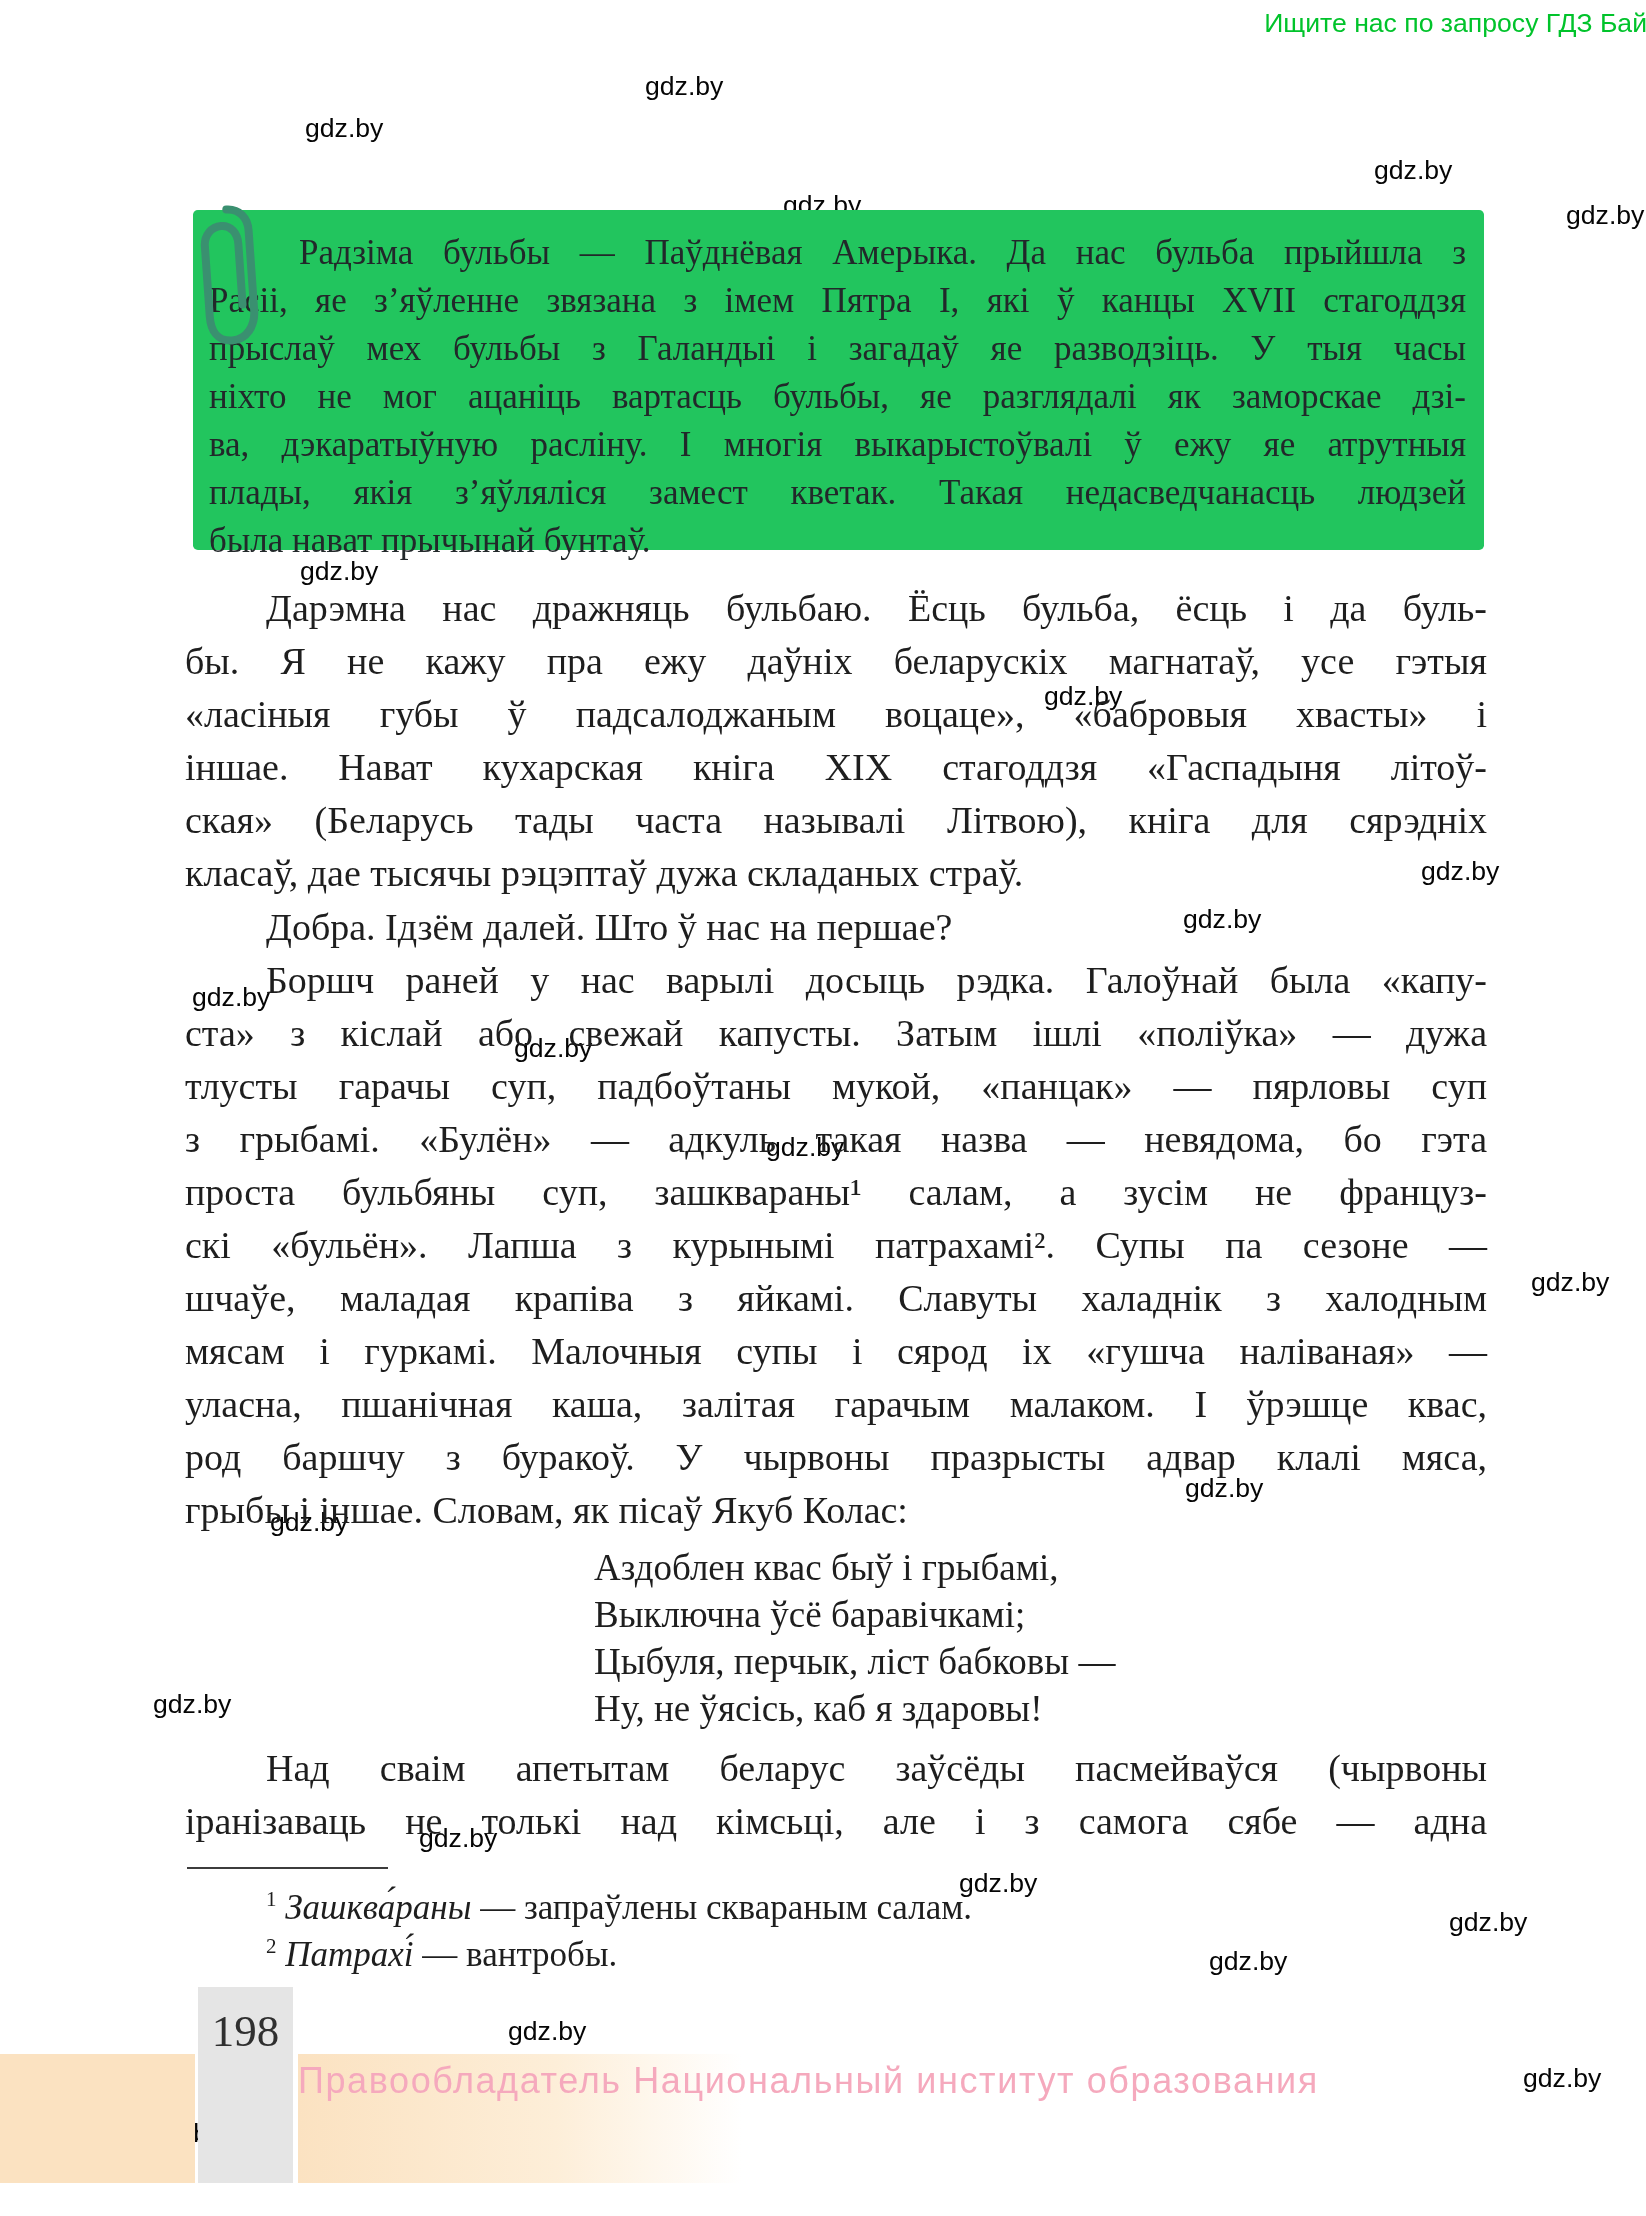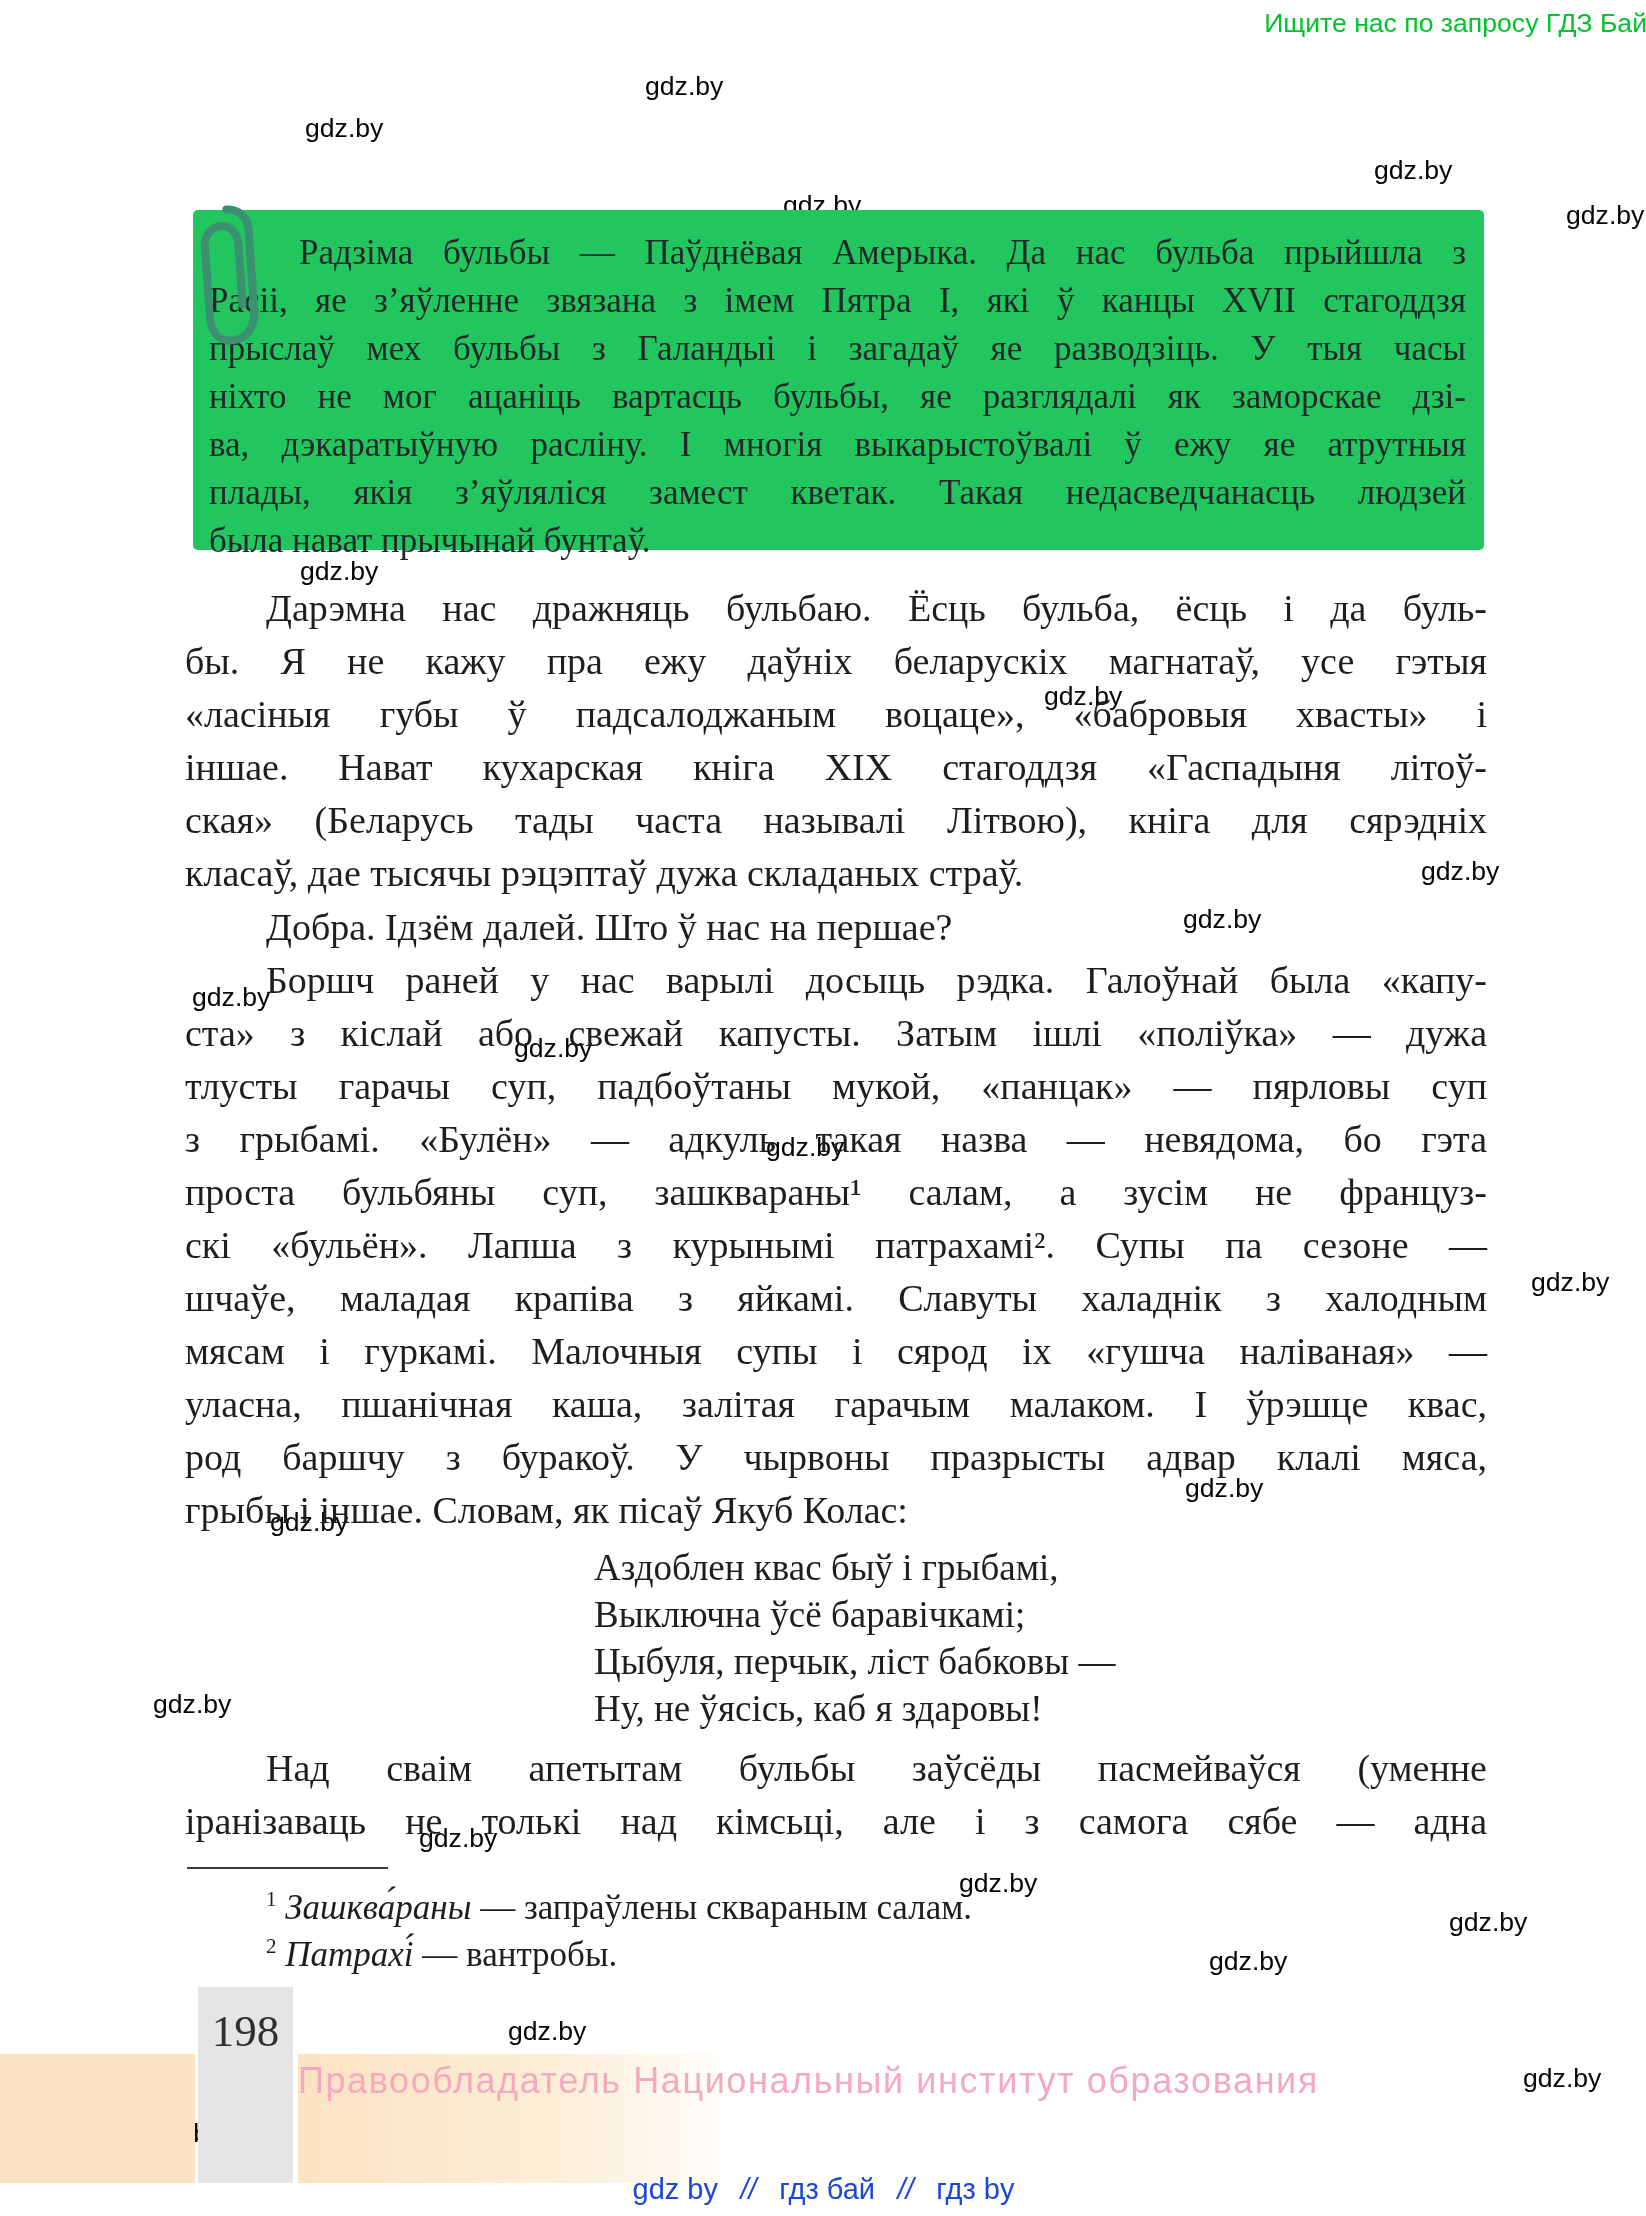--- a/index.html
+++ b/index.html
@@ -126,43 +126,36 @@
   </div>
 
   <div class="poem">
     <div class="poemline">Аздоблен квас быў і грыбамі,</div>
     <div class="poemline">Выключна ўсё баравічкамі;</div>
     <div class="poemline">Цыбуля, перчык, ліст бабковы —</div>
     <div class="poemline">Ну, не ўясісь, каб я здаровы!</div>
   </div>
 
   <div class="para" style="top:1742px">
-    <div class="bodyline indent">Над сваім апетытам бульбы заўсёды пасмейваўся (уменне</div>
+    <div class="bodyline indent">Над сваім апетытам беларус заўсёды пасмейваўся (чырвоны</div>
     <div class="bodyline">іранізаваць не толькі над кімсьці, але і з самога сябе — адна</div>
   </div>
 
   <div class="fnrule"></div>
   <div class="footnote" style="top:1884px">
     <sup>1</sup>
     <span class="fn-term">Зашква́раны</span><span> — запраўлены сквараным салам.</span>
   </div>
   <div class="footnote" style="top:1931px">
     <sup>2</sup>
     <span class="fn-term">Патрахі́</span><span> — вантробы.</span>
   </div>
 
   <div class="band-left"></div>
   <div class="pagenum-box">
     <div class="pagenum">198</div>
   </div>
   <div class="band-right"></div>
   <div class="copyright">Правообладатель Национальный институт образования</div>
 
-  <div class="footer-links">
-    <span class="lnk">gdz by</span>
-    <span class="sep">//</span>
-    <span class="lnk">гдз бай</span>
-    <span class="sep">//</span>
-    <span class="lnk">гдз by</span>
-  </div>
 
 </div>
 
 
 </body></html>

